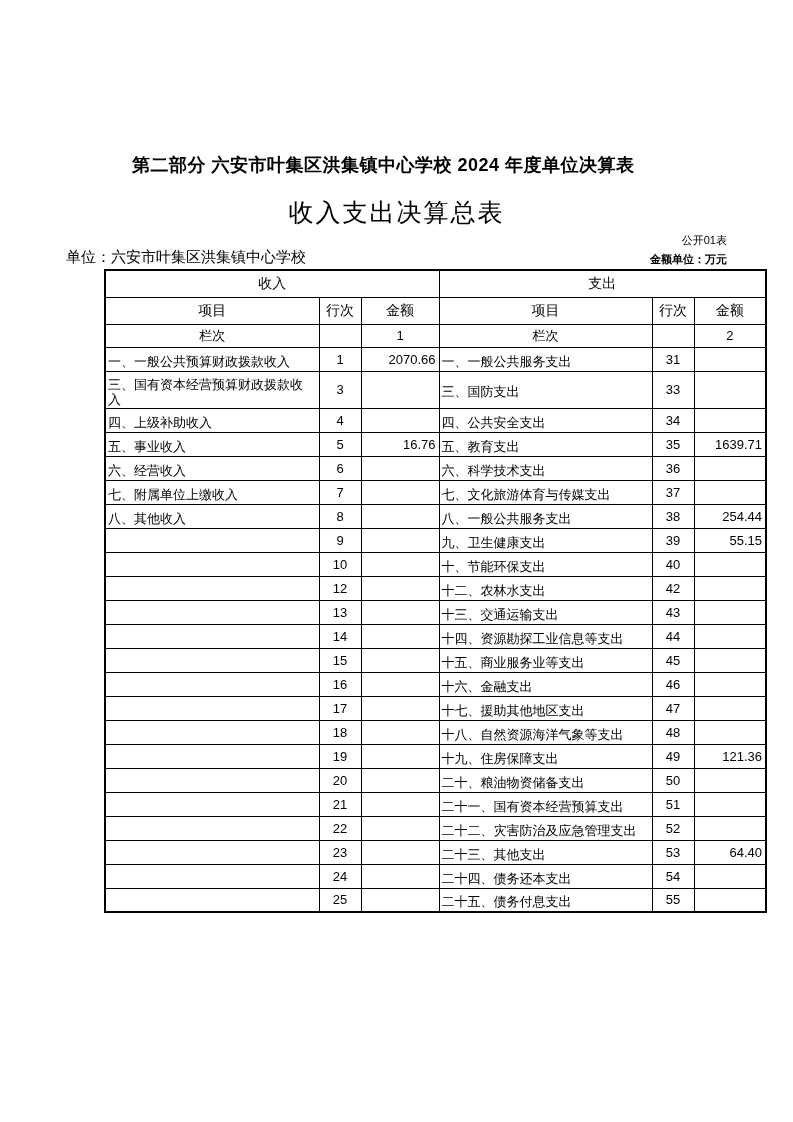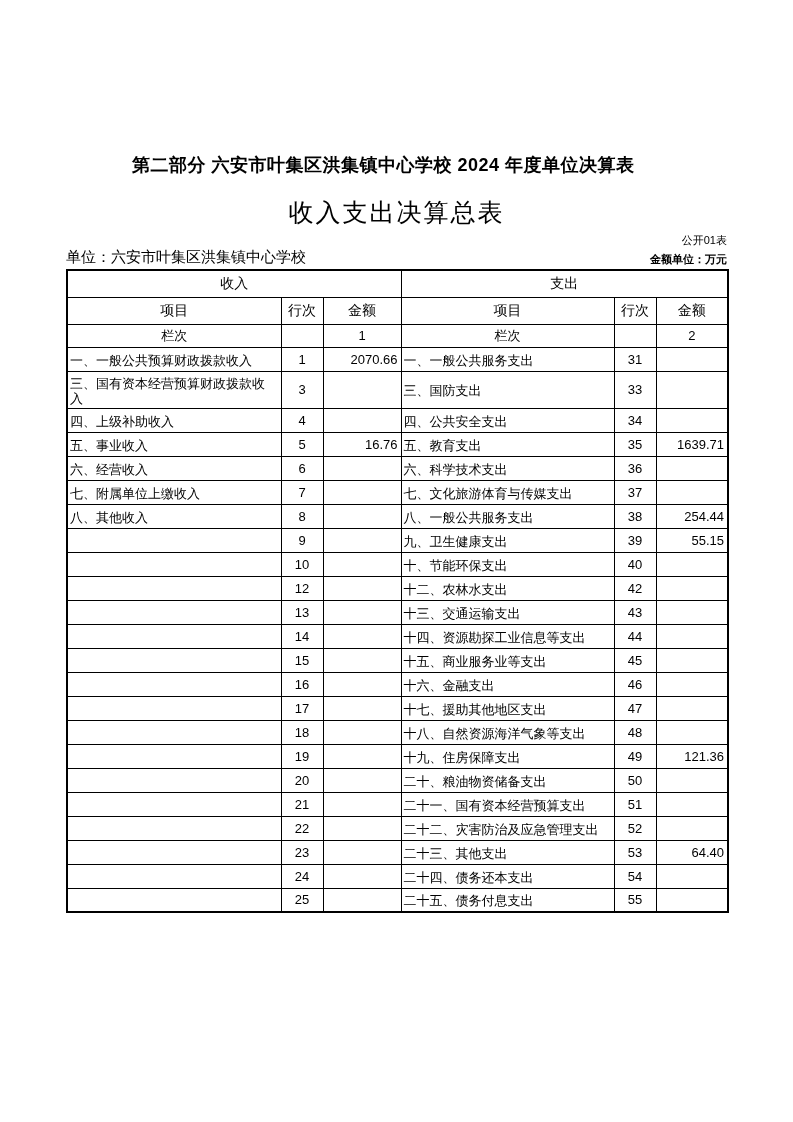--- a/index.html
+++ b/index.html
@@ -35,38 +35,38 @@
   }
   .meta-row {
     margin: 0 66px 2px 66px;
     display: flex;
     justify-content: space-between;
     align-items: flex-end;
   }
   .meta-row .unit-name { font-size: 15px; font-family: Liberation Mono, monospace; }
   .meta-row .amount-unit { font-size: 11px; font-weight: bold; }
   table.acct {
-    margin: 0 66px;
+    margin: 0 104px;
     width: 661px;
     border-collapse: collapse;
     table-layout: fixed;
     border: 2px solid #000;
   }
   table.acct th, table.acct td {
     border: 1px solid #000;
     font-weight: normal;
     font-size: 13px;
     line-height: 15px;
     overflow: hidden;
   }
   tr.h1 th { height: 27px; font-size: 14px; text-align: center; }
   tr.h2 th { height: 27px; font-size: 14px; text-align: center; }
   tr.h3 td { height: 23px; text-align: center; }
   tbody tr { height: 24px; }
-  td.item { text-align: left; padding: 5px 3px 1px 2px; font-family: Liberation Mono, monospace; }
+  td.item { text-align: left; padding: 5px 3px 1px 2px; }
   td.line { text-align: center; }
   td.amount { text-align: right; padding-right: 3px; }
 </style>
 </head>
 <body>
 
 <div>
 
   <div class="doc-title">第二部分 六安市叶集区洪集镇中心学校 2024 年度单位决算表</div>
 

